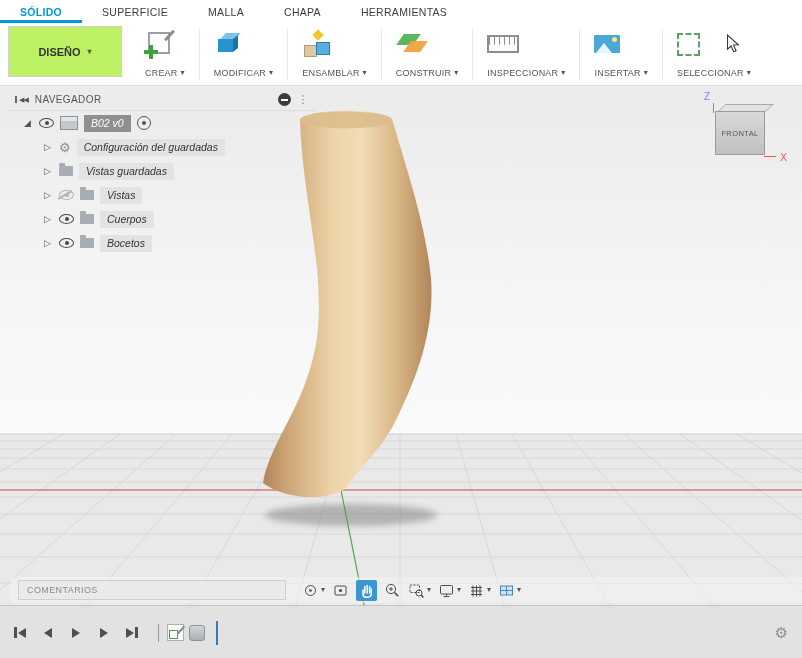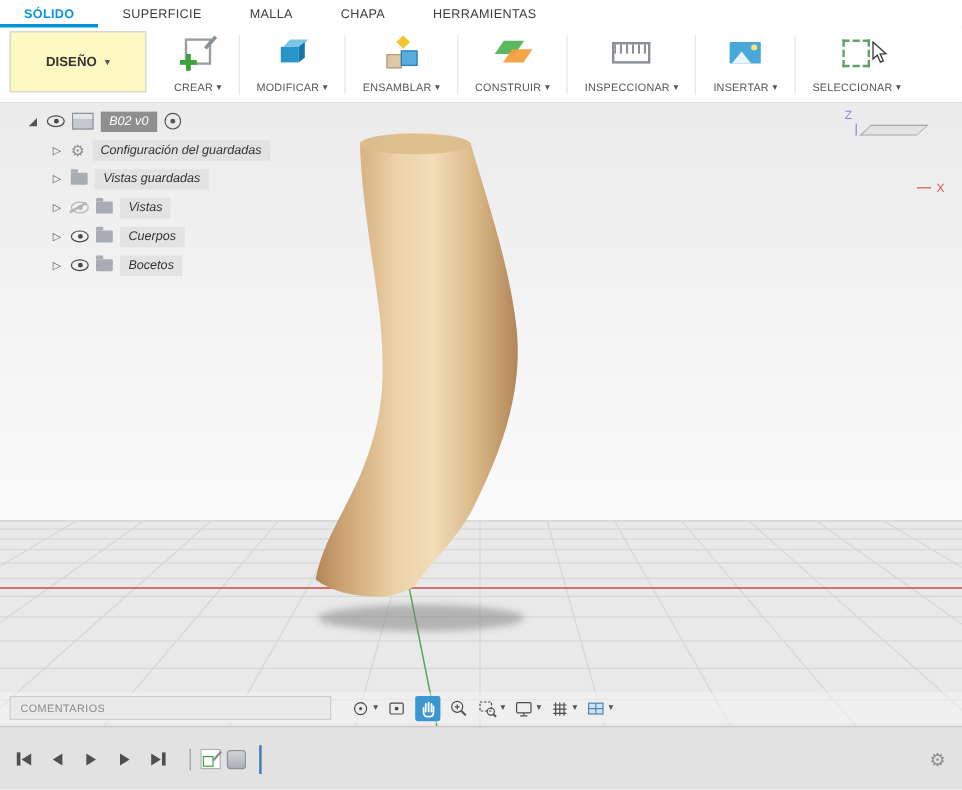--- a/index.html
+++ b/index.html
@@ -6,23 +6,23 @@
   .app{position:relative;width:802px;height:658px;font-family:"Liberation Sans",sans-serif;
        background:#fff;overflow:hidden;box-shadow:inset 0 0 0 1px #d8d8d8;}
 
   
   .tabbar{height:23px;display:flex;align-items:stretch;background:#fff;}
   .tab{padding:0 20px;display:flex;align-items:center;font-size:10.5px;color:#3c3c3c;
        letter-spacing:.3px;white-space:nowrap;}
   .tab.active{color:#0696d7;font-weight:bold;box-shadow:inset 0 -3px 0 #0696d7;}
 
   .toolrow{height:62px;display:flex;align-items:stretch;background:#fff;border-bottom:1px solid #dedede;}
-  .workspace{margin:3px 10px 8px 8px;width:112px;border:1px solid #cfcfcf;background:#fef9c3;
+  .workspace{margin:3px 10px 8px 8px;width:112px;border:1px solid #cfcfcf;background:#bef264;
        display:flex;align-items:center;justify-content:center;gap:7px;font-size:11px;font-weight:bold;color:#333;}
-  .group{display:flex;flex-direction:column;align-items:center;padding:3px 13px 2px;}
+  .group{display:flex;flex-direction:column;align-items:flex-start;padding:3px 13px 2px;}
   .gicon{height:36px;display:flex;align-items:center;justify-content:center;}
   .group-label{margin-top:auto;padding-bottom:5px;font-size:9px;color:#555;display:flex;gap:3px;align-items:center;letter-spacing:.2px;}
   .divider{width:1px;background:#e6e6e6;margin:6px 1px;}
   .caret{font-size:8px;color:#555;line-height:1;}
 
   
   .ic{position:relative;}
   .ic-create{width:28px;height:28px;}
   .ic-create .sq{position:absolute;left:3px;top:2px;width:18px;height:18px;border:2px solid #9aa0a6;background:#fff;}
   .ic-create .pen{position:absolute;right:2px;top:-1px;width:3px;height:13px;background:#8a8f94;transform:rotate(42deg);}
@@ -84,21 +84,21 @@
   .viewcube{position:absolute;top:8px;right:20px;width:80px;height:74px;}
   .vc-top{position:absolute;top:10px;left:19px;width:46px;height:7px;background:#e3e3e3;border:1px solid #a8a8a8;transform:skewX(-48deg);}
   .vc-face{position:absolute;top:17px;left:13px;width:48px;height:42px;background:linear-gradient(#d8d8d8,#c1c1c1);
       border:1px solid #9b9b9b;display:flex;align-items:center;justify-content:center;font-size:7.5px;color:#555;letter-spacing:.4px;}
   .vc-z{position:absolute;top:-3px;left:2px;color:#8583e8;font-size:10px;}
   .vc-zline{position:absolute;top:9px;left:11px;width:1px;height:10px;background:#8583e8;}
   .vc-x{position:absolute;bottom:5px;right:-5px;color:#e05a4e;font-size:10px;}
   .vc-xline{position:absolute;bottom:11px;right:6px;width:12px;height:1px;background:#e05a4e;}
 
   
-  .vbar{position:absolute;left:0;right:0;bottom:2px;height:26px;display:flex;align-items:center;
+  .vbar{position:absolute;left:10px;right:0;bottom:2px;height:26px;display:flex;align-items:center;
       padding:0 8px;background:rgba(244,244,244,.55);}
   .comments{width:250px;height:18px;background:rgba(233,233,233,.92);border:1px solid #cfcfcf;
       display:flex;align-items:center;padding:0 8px;font-size:9px;color:#8a8a8a;letter-spacing:.4px;}
   .vtools{display:flex;align-items:center;gap:7px;margin-left:16px;}
   .vtool{display:flex;align-items:center;gap:2px;}
   .vtool svg{display:block;}
   .active-tool{background:#3c96d2;border-radius:2px;padding:2px;}
 
   
   .timeline{height:53px;background:#e2e2e2;border-top:1px solid #c6c6c6;display:flex;align-items:center;
@@ -290,20 +290,26 @@
           C380 365 352 390 347 401
           C330 416 285 414 263 397
           C269 362 294 332 307 292
           C319 257 321 230 317 182
           C312 136 301 80 300 33 Z"></path>
         <ellipse cx="346" cy="34" rx="46" ry="8.5" fill="#dcbd8d" opacity="0.9"></ellipse>
       </g>
     </svg>
 
     <div class="navigator">
+      <div class="nav-header">
+        <span class="dock">◀◀</span>
+        <span class="nav-title">NAVEGADOR</span>
+        <span class="minus-circle"></span>
+        <span class="kebab">⋮</span>
+      </div>
 
       <div class="nav-row root">
         <span class="arrow">◢</span>
         <span class="eye"></span>
         <span class="doc"></span>
         <span class="chip rootchip">B02 v0</span>
         <span class="radio"></span>
       </div>
 
       <div class="nav-row">
@@ -335,20 +341,21 @@
       <div class="nav-row">
         <span class="arrow">▷</span>
         <span class="eye"></span>
         <span class="folder"></span>
         <span class="chip">Bocetos</span>
       </div>
     </div>
 
     <div class="viewcube">
       <div class="vc-top"></div>
+      <div class="vc-face">FRONTAL</div>
       <span class="vc-z">Z</span>
       <span class="vc-zline"></span>
       <span class="vc-x">X</span>
       <span class="vc-xline"></span>
     </div>
 
     <div class="vbar">
       <div class="comments">
         <span>COMENTARIOS</span>
       </div>

